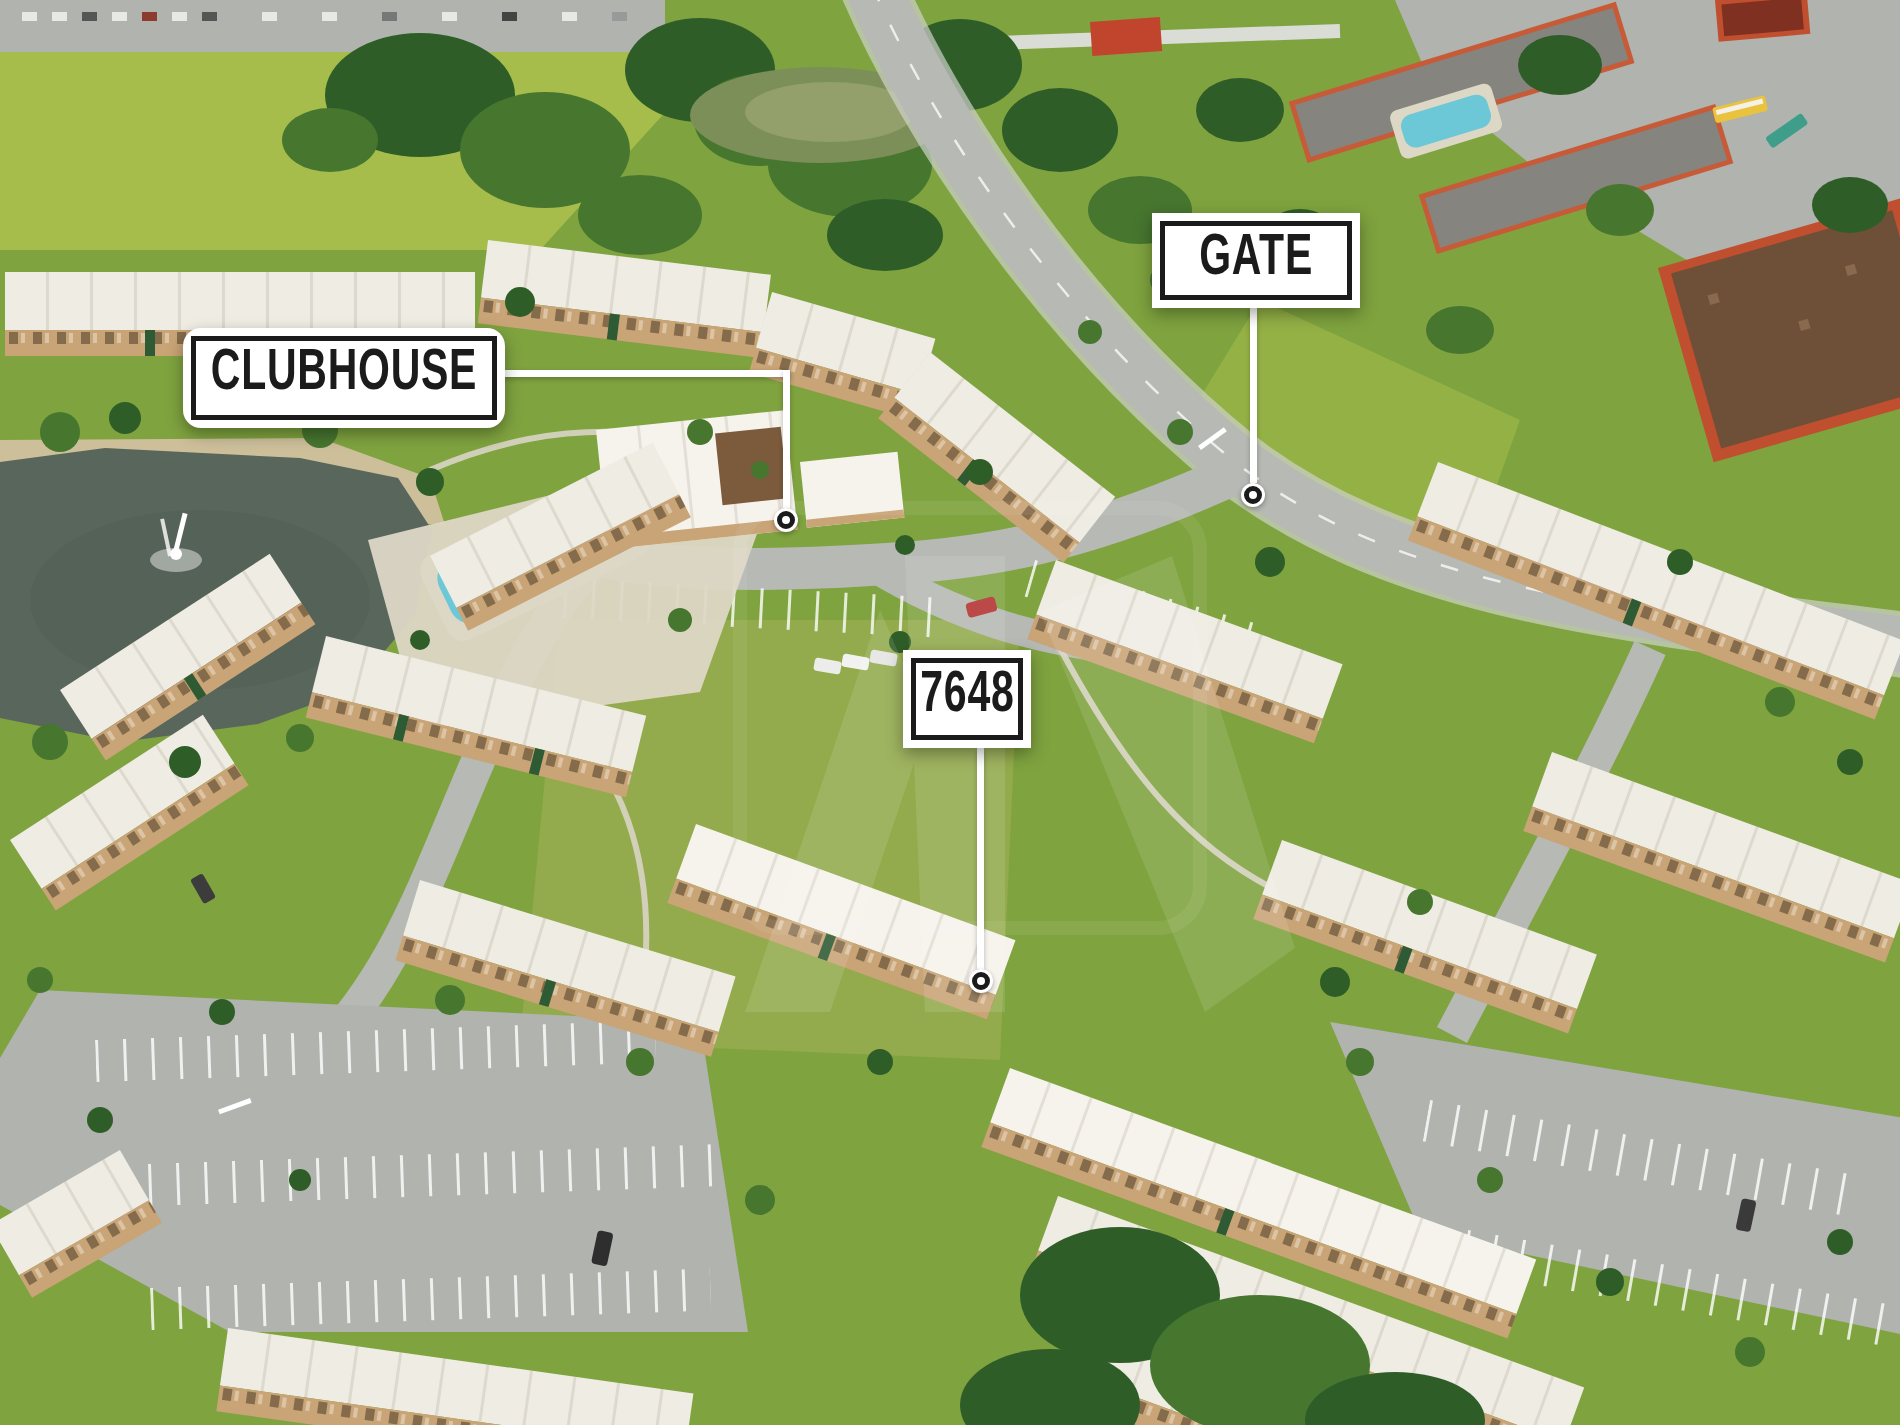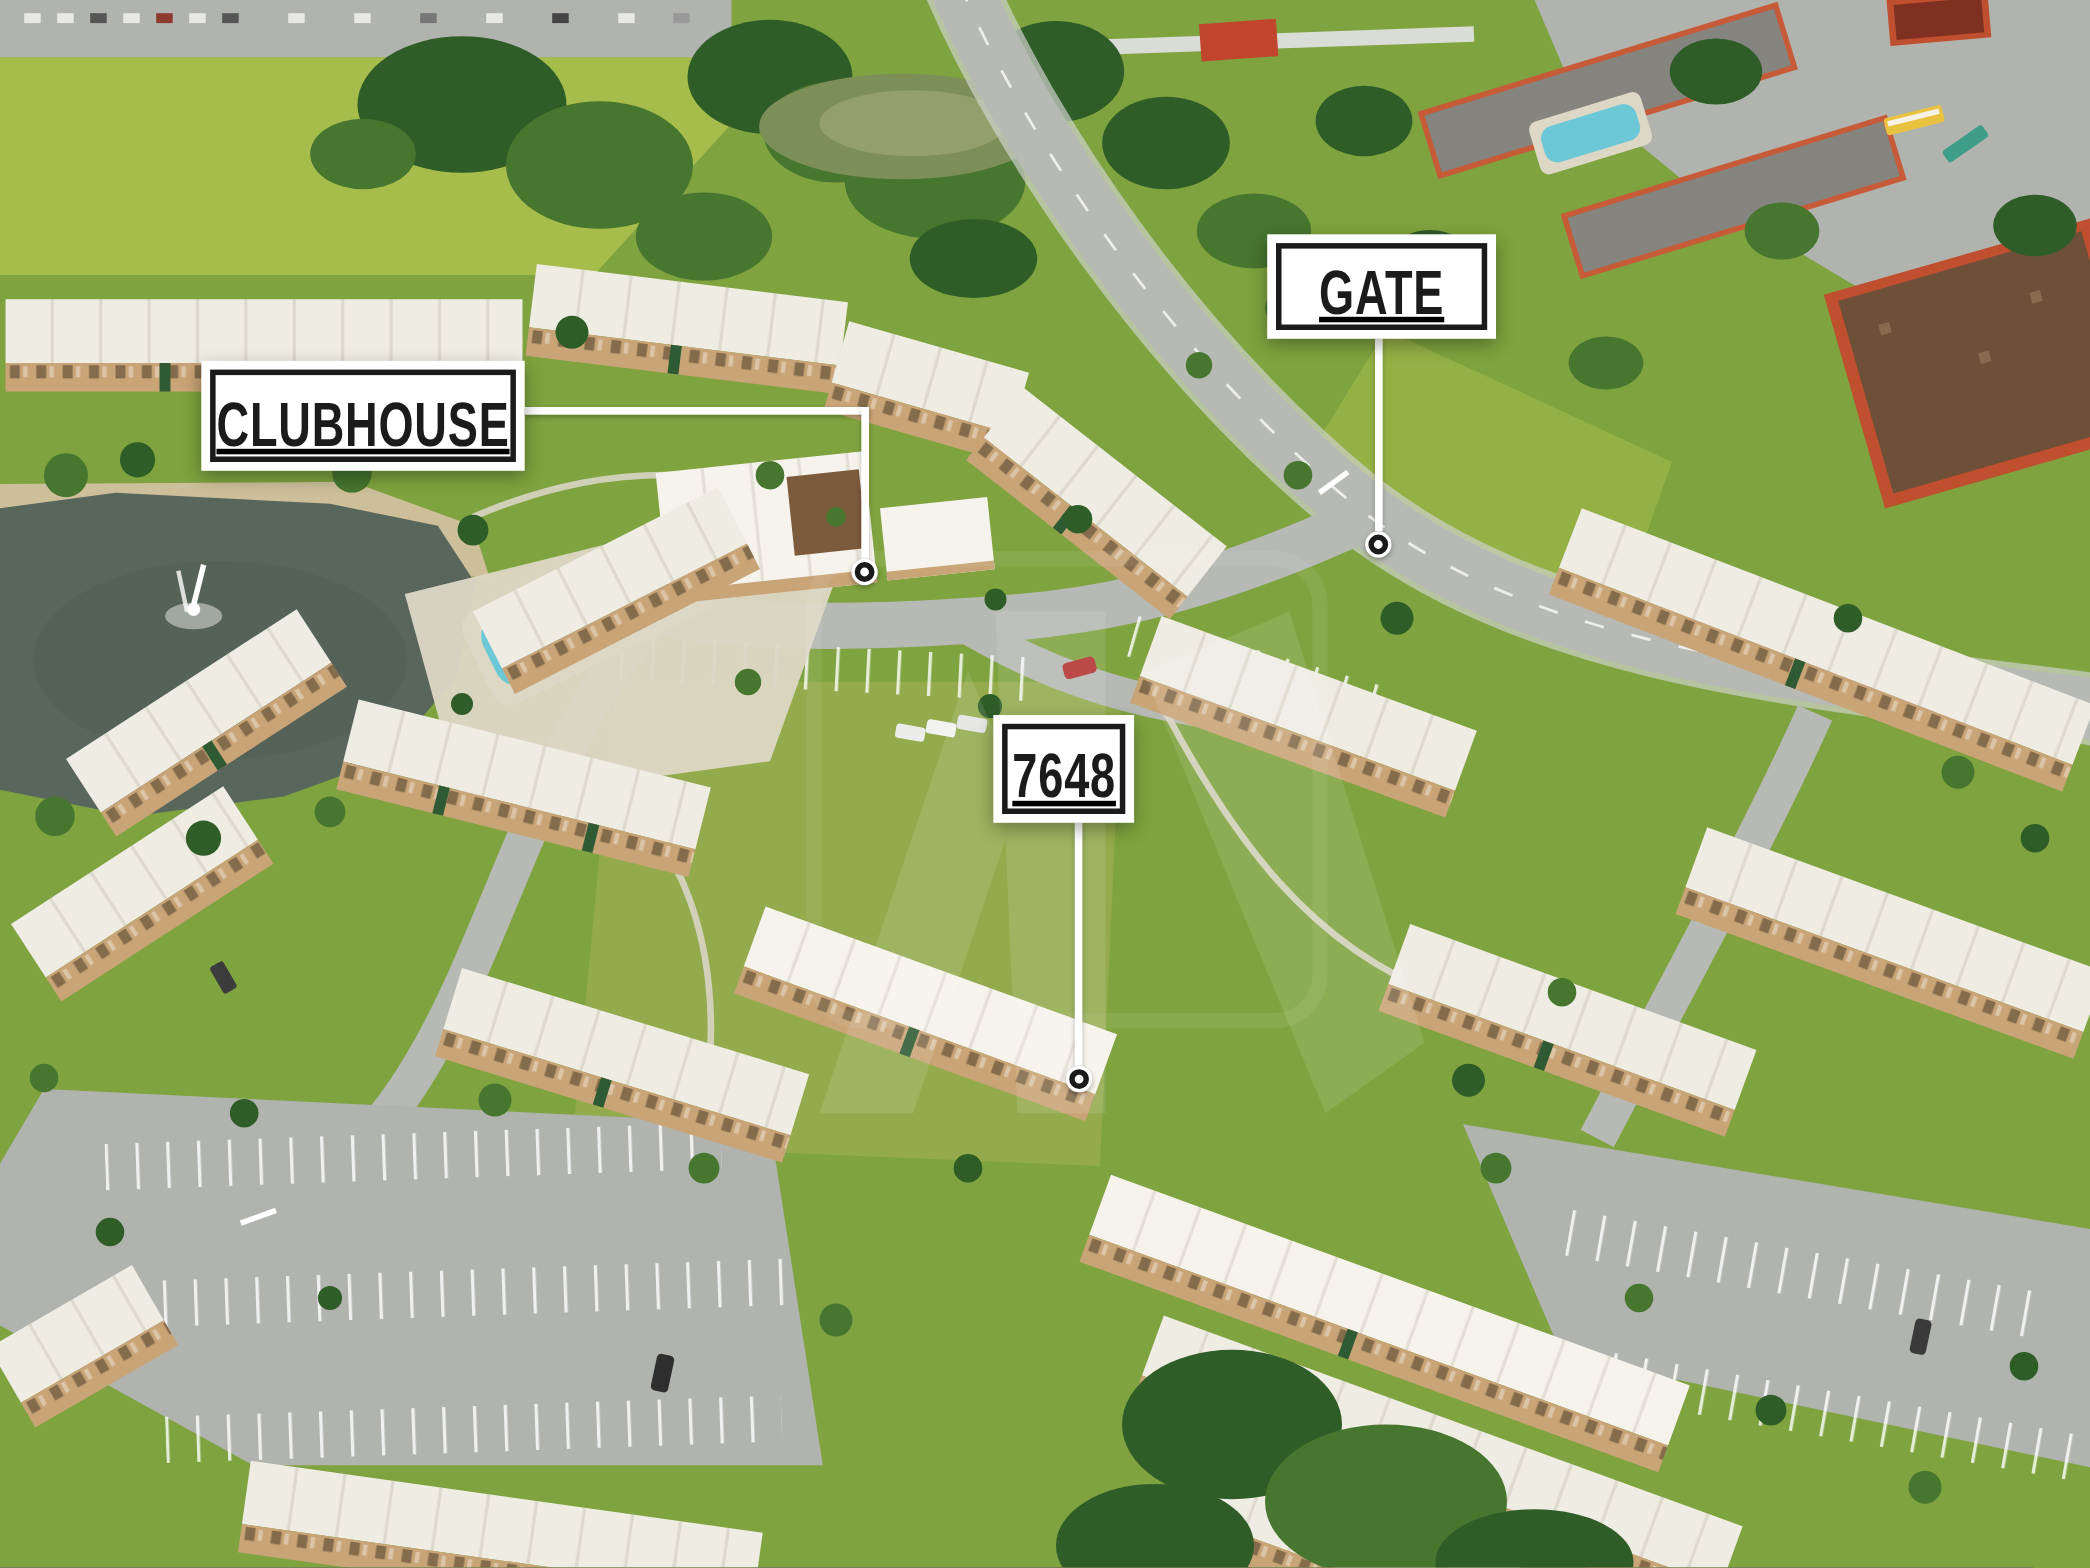--- a/index.html
+++ b/index.html
@@ -17,25 +17,25 @@
   .treeD{fill:var(--treeDark)} .treeM{fill:var(--treeMid)}
   .pool{fill:var(--pool)} .deck{fill:var(--deck)}
   .hroof{fill:var(--hotelRoof)} .htrim{fill:var(--hotelTrim)}
   .bigroof{fill:var(--bigRoof)} .redwall{fill:var(--redWall)}
   .bus{fill:var(--busYellow)} .carred{fill:var(--carRed)}
 
   
   .callout{position:absolute;box-sizing:border-box;background:var(--labelBg);
            padding:8px;box-shadow:0 6px 16px rgba(0,0,0,.35);}
   .callout .frame{box-sizing:border-box;width:100%;height:100%;
-                  border:5px solid var(--ink);display:flex;align-items:flex-end;justify-content:center;text-decoration:underline;}
+                  border:5px solid var(--ink);display:flex;align-items:flex-start;justify-content:center;}
   .label-text{display:inline-block;transform:scaleX(.72);transform-origin:center;
               font-size:57px;font-weight:700;letter-spacing:1px;color:var(--ink);
               white-space:nowrap;line-height:1;}
-  #co-clubhouse{left:183px;top:328px;width:294px;height:100px;}
+  #co-clubhouse{left:183px;top:328px;width:322px;height:100px;border-radius:18px;}
   #co-gate{left:1152px;top:213px;width:208px;height:95px;}
   #co-unit{left:903px;top:650px;width:128px;height:98px;}
 
   .cline{position:absolute;background:var(--labelBg);box-shadow:0 2px 5px rgba(0,0,0,.25);}
   #ln-club-h{left:477px;top:370px;width:313px;height:7px;}
   #ln-club-v{left:783px;top:370px;width:7px;height:138px;}
   #ln-gate-v{left:1250px;top:308px;width:7px;height:175px;}
   #ln-unit-v{left:977px;top:748px;width:7px;height:221px;}
 
   .marker{position:absolute;width:24px;height:24px;border-radius:50%;

